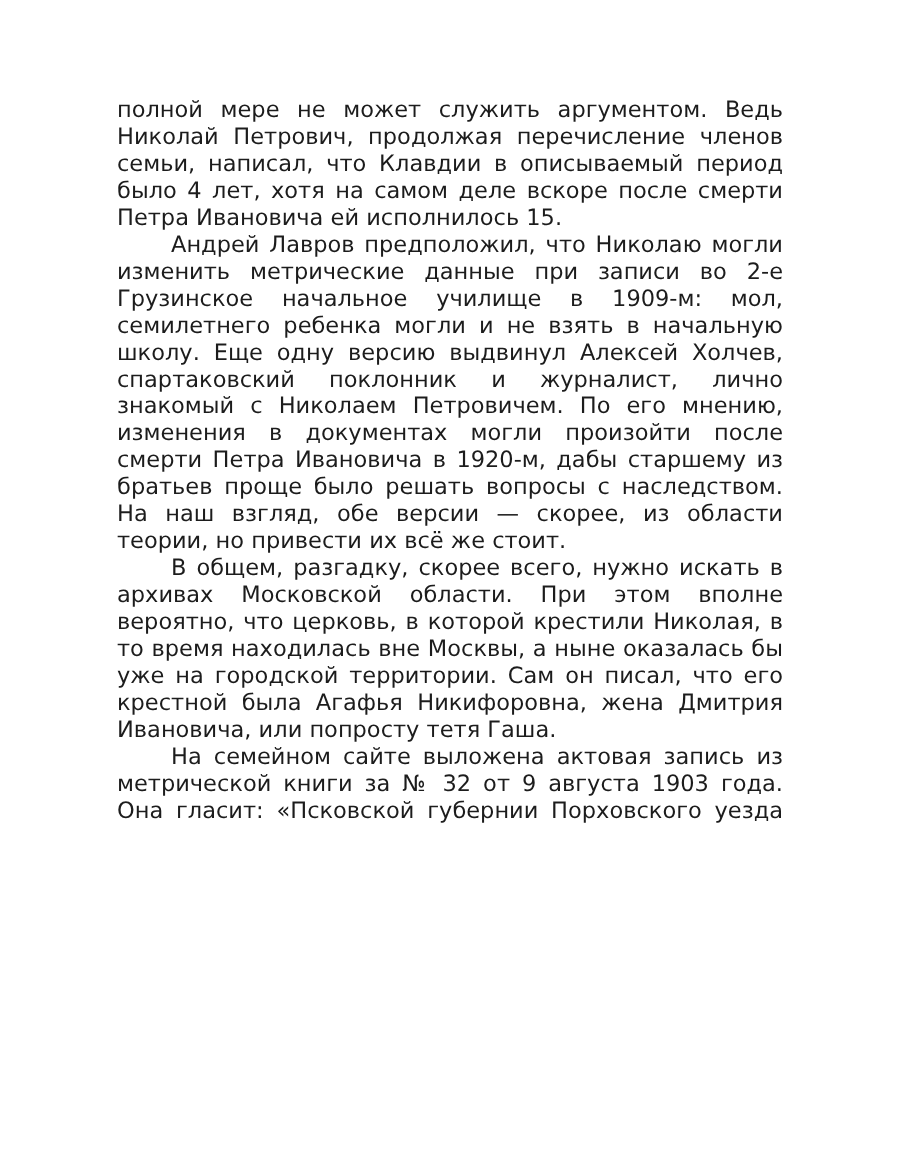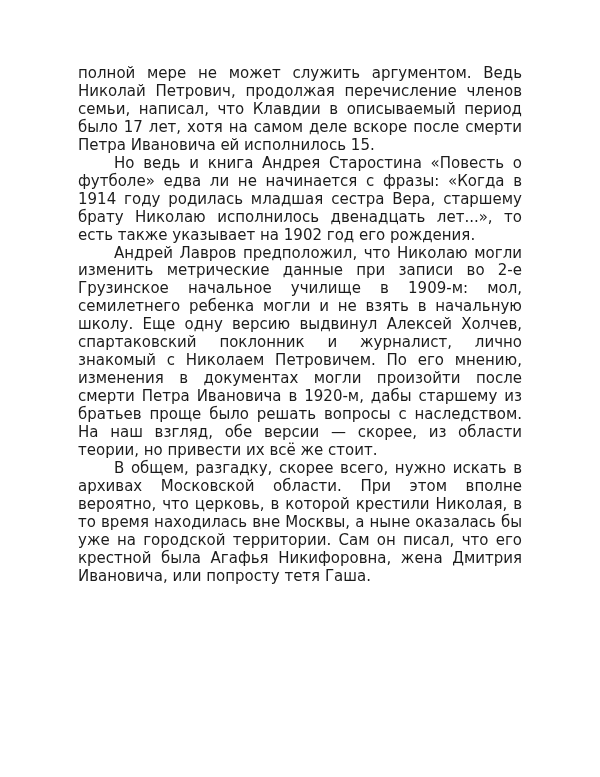--- a/index.html
+++ b/index.html
@@ -46,18 +46,18 @@
   }
   .text-block p.continued-end {
     text-align-last: justify;
   }
 </style>
 </head>
 <body style="background: rgb(255, 255, 255);">
 
 <div class="page">
   <div class="text-block" style="color: rgb(28, 28, 28);">
-    <p class="continued-start">полной мере не может служить аргументом. Ведь Николай Петрович, продолжая перечисление членов семьи, написал, что Клавдии в описываемый период было 17 лет, хотя на самом деле вскоре после смерти Петра Ивановича ей исполнилось 15.</p>
-    <p>Но ведь и книга Андрея Старостина «Повесть о футболе» едва ли не начинается с фразы: «Когда в 1914 году родилась младшая сестра Вера, старшему брату Николаю исполнилось двенадцать лет...», то есть также указывает на 1902 год его рождения.</p>
+    <p class="continued-start">полной мере не может служить аргументом. Ведь Николай Петрович, продолжая перечисление членов семьи, написал, что Клавдии в описываемый период было 4 лет, хотя на самом деле вскоре после смерти Петра Ивановича ей исполнилось 15.</p>
     <p>Андрей Лавров предположил, что Николаю могли изменить метрические данные при записи во 2-е Грузинское начальное училище в 1909-м: мол, семилетнего ребенка могли и не взять в начальную школу. Еще одну версию выдвинул Алексей Холчев, спартаковский поклонник и журналист, лично знакомый с Николаем Петровичем. По его мнению, изменения в документах могли произойти после смерти Петра Ивановича в 1920-м, дабы старшему из братьев проще было решать вопросы с наследством. На наш взгляд, обе версии — скорее, из области теории, но привести их всё же стоит.</p>
     <p>В общем, разгадку, скорее всего, нужно искать в архивах Московской области. При этом вполне вероятно, что церковь, в которой крестили Николая, в то время находилась вне Москвы, а ныне оказалась бы уже на городской территории. Сам он писал, что его крестной была Агафья Никифоровна, жена Дмитрия Ивановича, или попросту тетя Гаша.</p>
+    <p class="continued-end">На семейном сайте выложена актовая запись из метрической книги за № 32 от 9 августа 1903 года. Она гласит: «Псковской губернии Порховского уезда</p>
   </div>
 </div>
 
 </body></html>

